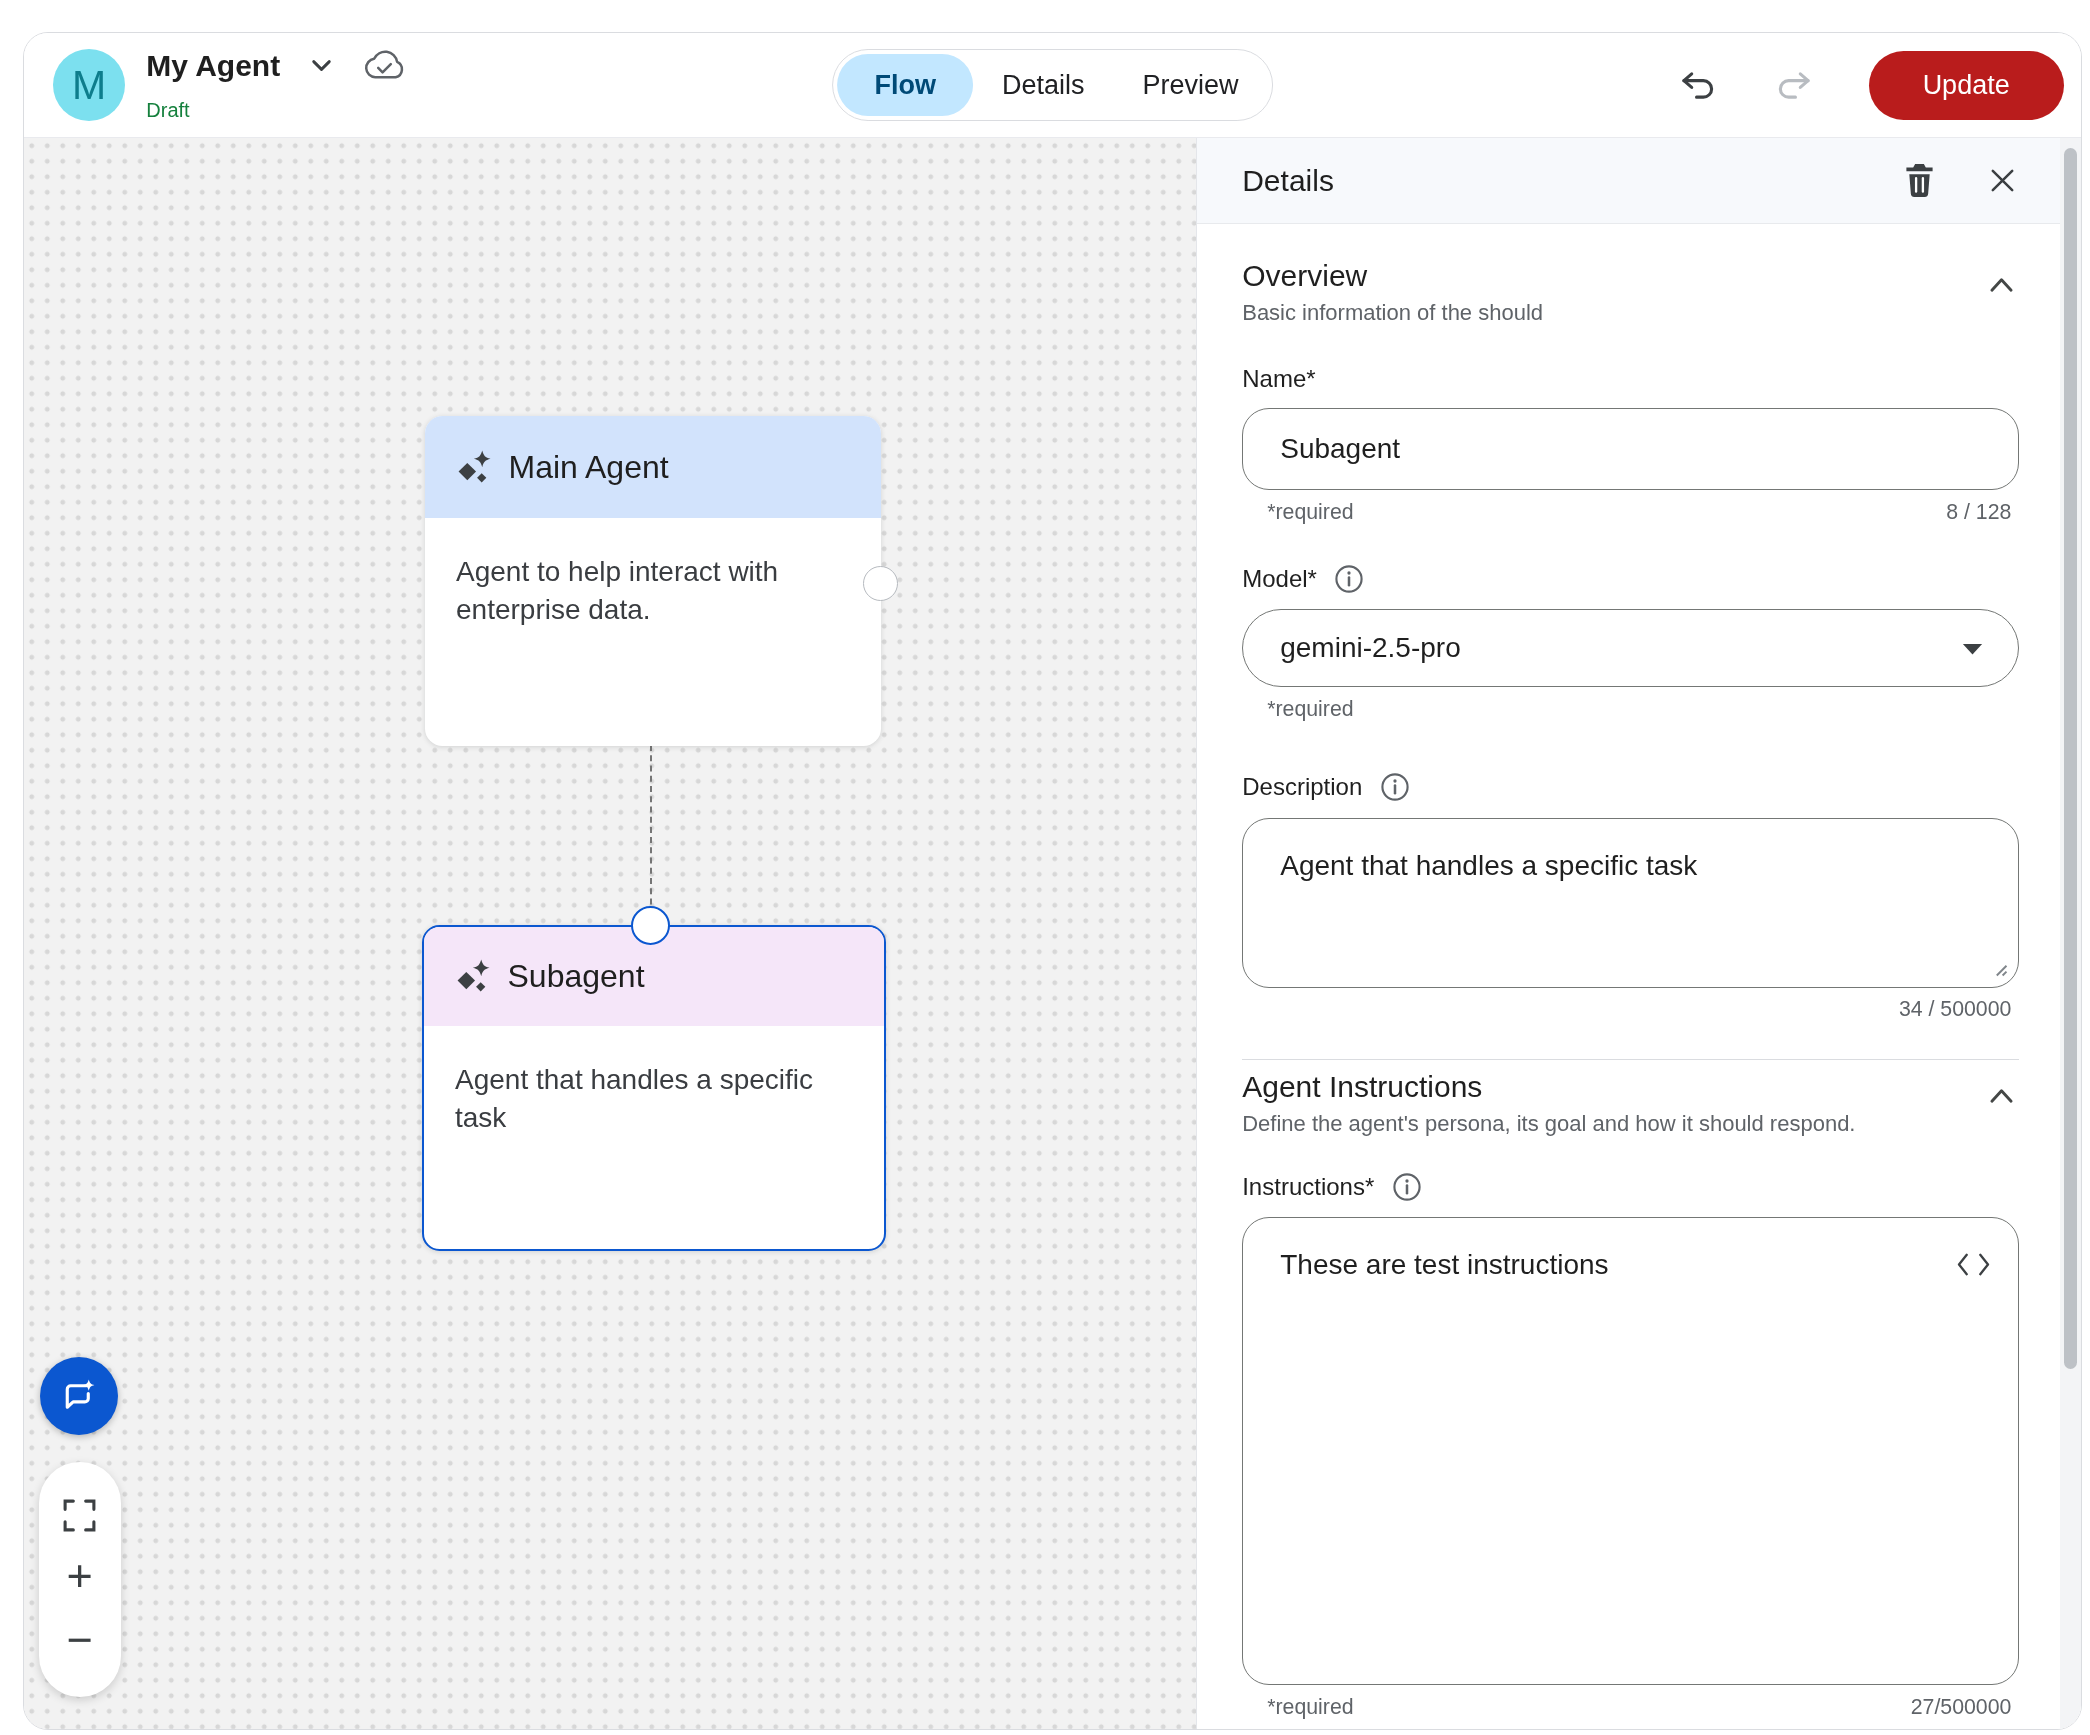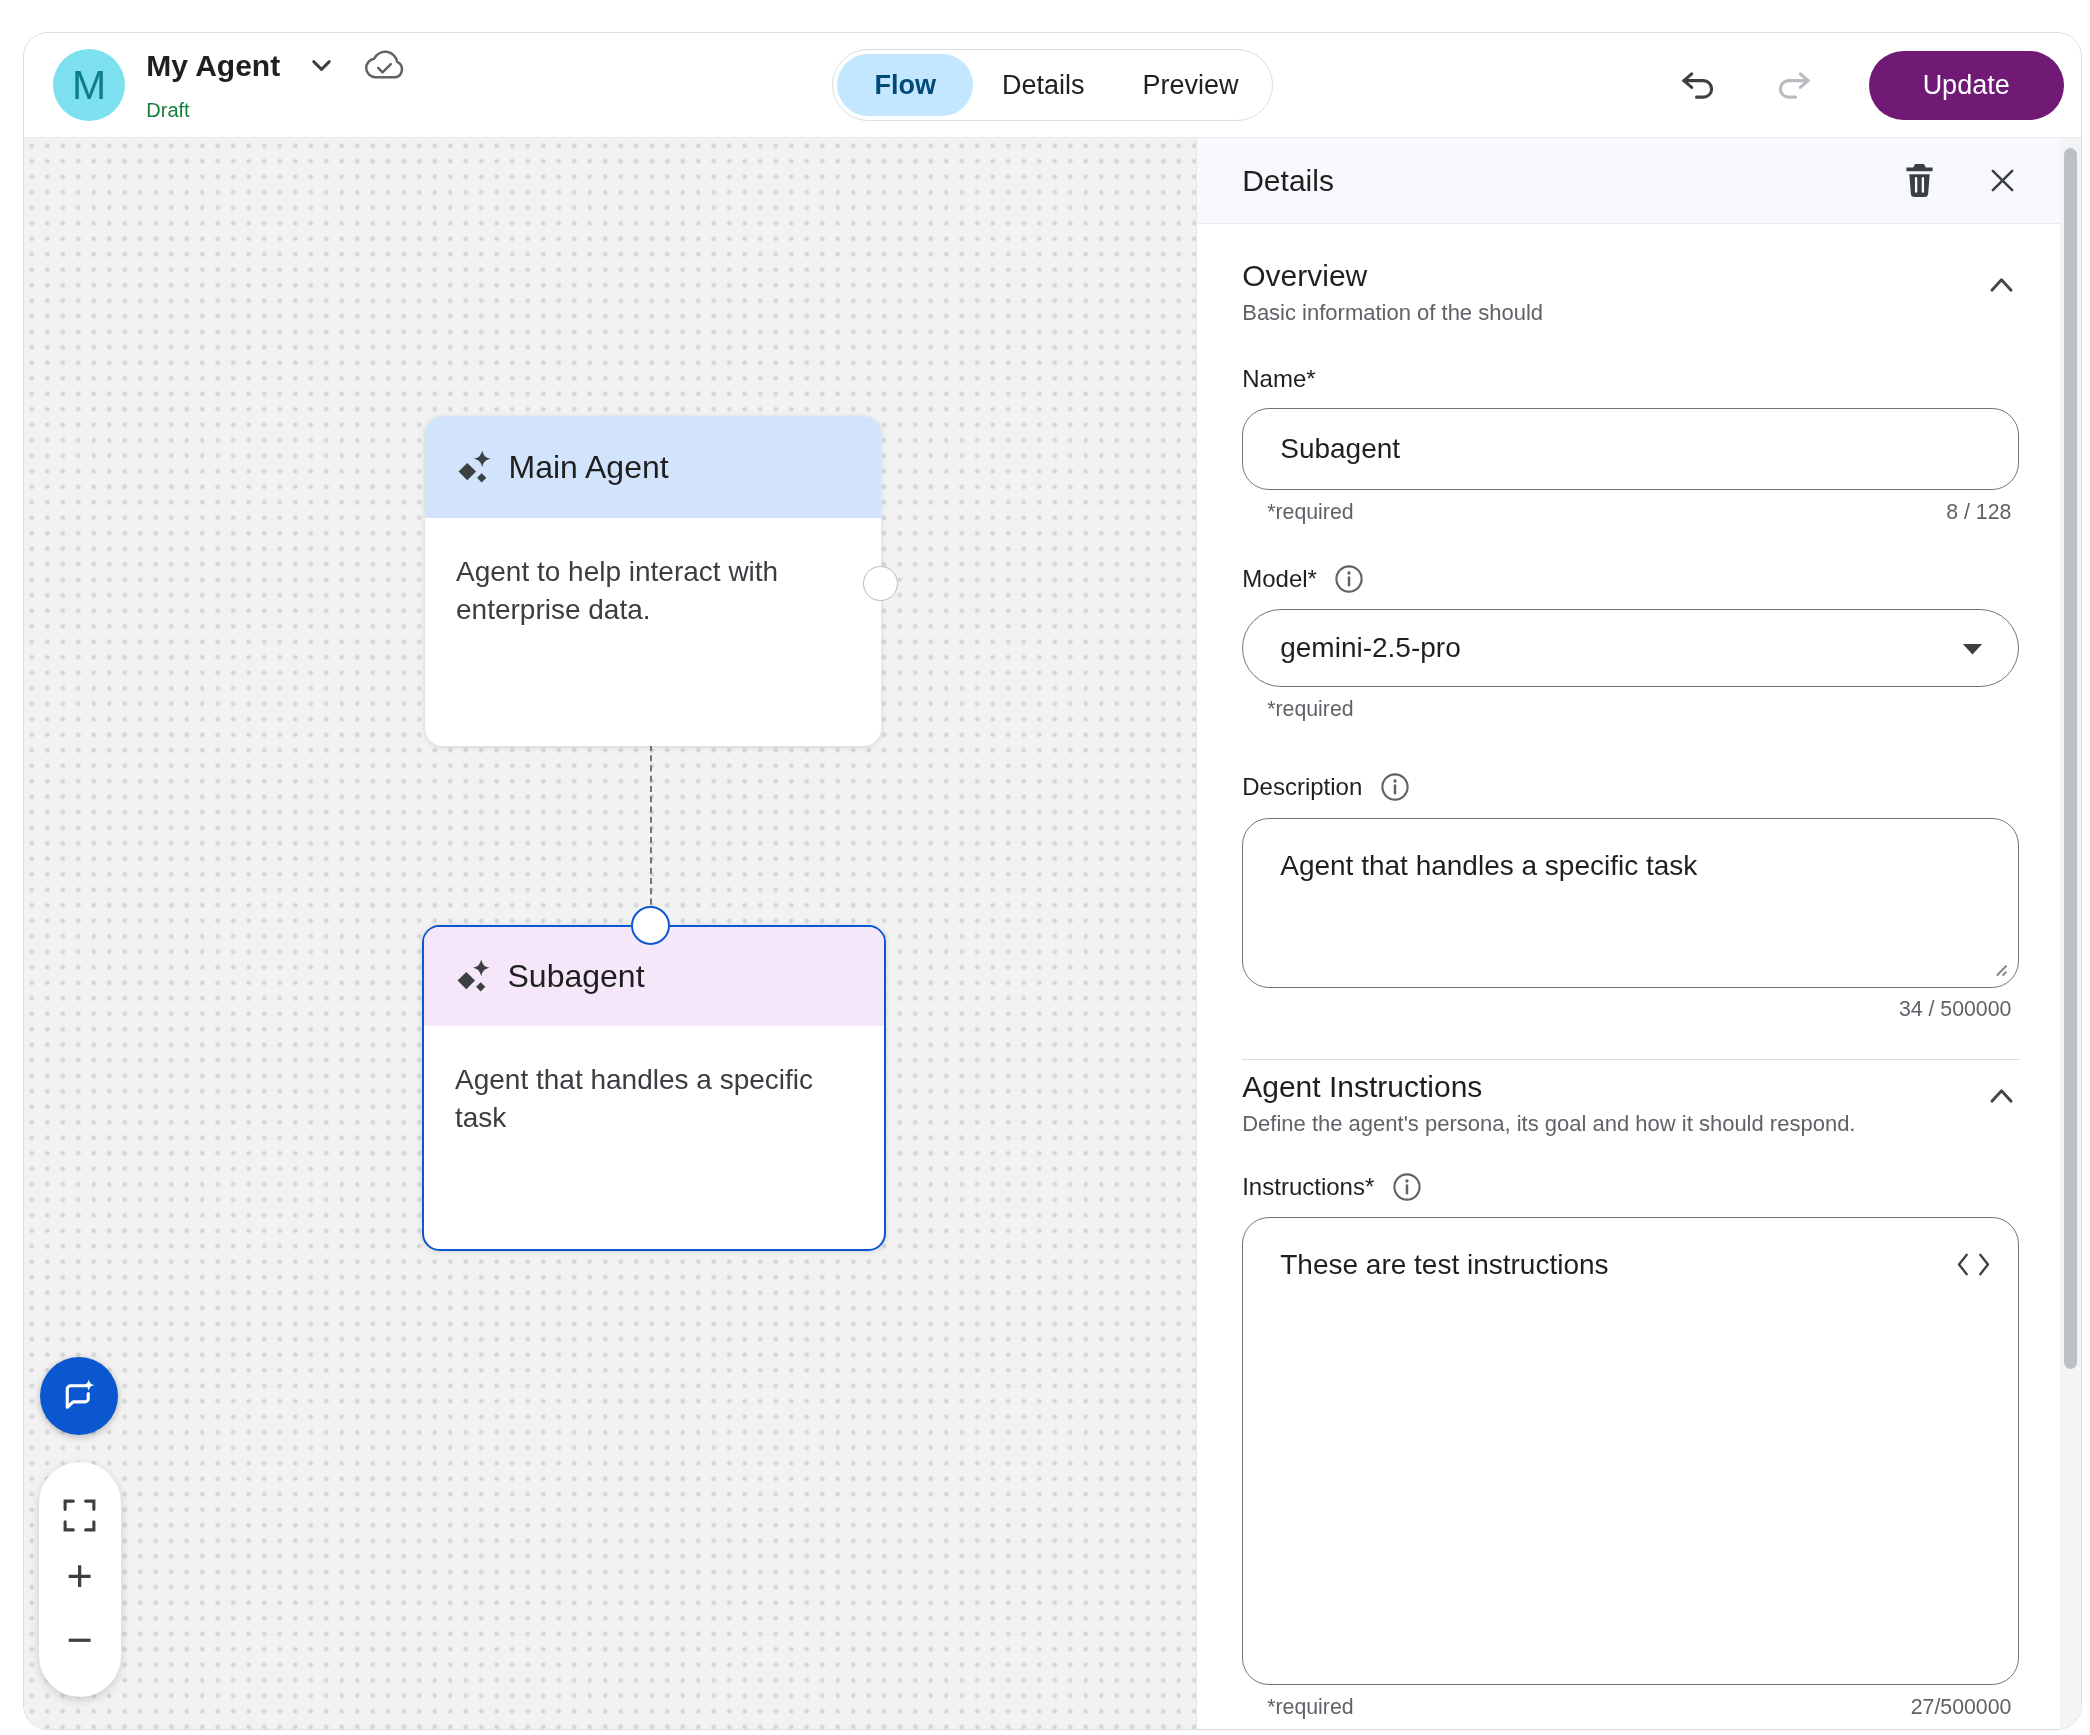--- a/index.html
+++ b/index.html
@@ -29,21 +29,21 @@
   .tab-group { position:absolute; left:50%; top:50%; transform:translate(-50%,-50%);
                display:flex; align-items:center; background:#fff;
                border:1px solid #dadce0; border-radius:37px; height:72px;
                padding:4.9px; }
   .tab { border:none; background:transparent; font-family:inherit; font-size:27px;
          color:#202124; padding:0 29px; height:62px; border-radius:31px;
          cursor:pointer; }
   .tab.active { background:#c2e7ff; color:#004a77; font-weight:600; padding:12px 37px; }
 
   .topbar-right { margin-left:auto; display:flex; align-items:center; gap:56px; }
-  .update-btn { background:#701a75; color:#fff; border:none; border-radius:35px;
+  .update-btn { background:#b91c1c; color:#fff; border:none; border-radius:35px;
                 height:69px; padding:0 54px; font-size:27px; font-family:inherit;
                 cursor:pointer; }
 
   
   .body-row { flex:1; display:flex; min-height:0; }
 
   
   .canvas { flex:1; position:relative; background-color:#f2f2f2;
             background-image:radial-gradient(circle, #d7d7d7 2.2px, transparent 2.7px);
             background-size:15.5px 15.5px; overflow:hidden; }

